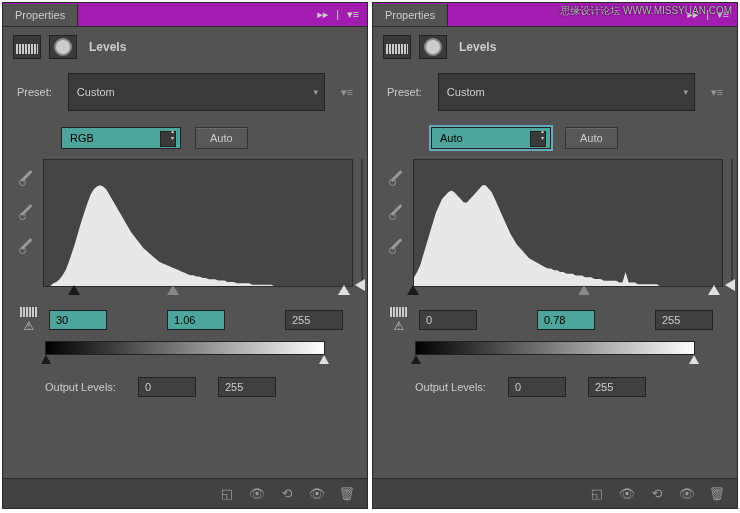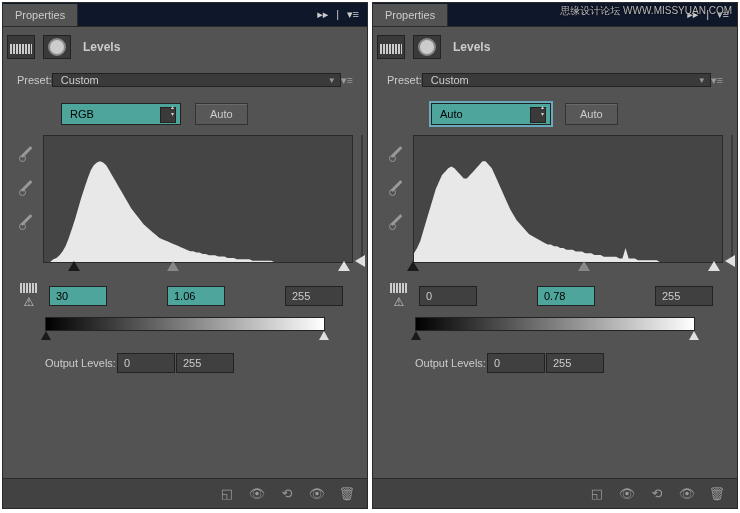--- a/index.html
+++ b/index.html
@@ -1,29 +1,29 @@
 <!DOCTYPE html>
 <html><head>
 <meta charset="utf-8">
 <style>
 *{margin:0;padding:0;box-sizing:border-box;font-family:Tahoma,Arial,sans-serif;font-size:11px;color:#ccc}
 body{background:#fff;width:740px;height:513px;display:flex;gap:4px;padding:2px;position:relative}
 .panel{background:#535353;width:366px;height:507px;border:1px solid #2a2a2a;display:flex;flex-direction:column}
-.header{background:#0f172a;height:24px;display:flex;align-items:center;border-bottom:1px solid #2a2a2a}
+.header{background:#a21caf;height:24px;display:flex;align-items:center;border-bottom:1px solid #2a2a2a}
 .tab{background:#535353;padding:5px 12px;border-right:1px solid #2a2a2a;font-size:11px}
 .header-icons{margin-left:auto;display:flex;gap:8px;padding-right:8px;color:#999}
-.title-row{display:flex;align-items:center;padding:8px 4px;gap:8px}
+.title-row{display:flex;align-items:center;padding:8px 10px;gap:8px}
 .icon-box{width:28px;height:24px;background:#3a3a3a;border:1px solid #222;display:flex;align-items:center;justify-content:center}
 .levels-icon{width:22px;height:14px;position:relative}
 .levels-icon::before{content:'';position:absolute;bottom:0;left:0;right:0;height:10px;background:repeating-linear-gradient(90deg,#ccc 0 2px,transparent 2px 3px)}
 .mask-icon{width:18px;height:18px;border-radius:50%;background:#ccc;border:2px solid #888}
 .title{font-weight:bold;font-size:12px;margin-left:4px}
-.preset-row{display:flex;align-items:center;padding:6px 14px;gap:0}
+.preset-row{display:flex;align-items:center;padding:6px 14px;gap:16px}
 .label{font-size:11px}
-.dropdown{flex:1;background:#3a3a3a;border:1px solid #222;padding:4px 8px;display:flex;align-items:center;position:relative;height:14px}
+.dropdown{flex:1;background:#3a3a3a;border:1px solid #222;padding:4px 8px;display:flex;align-items:center;position:relative;height:38px}
 .dropdown::after{content:'▾';position:absolute;right:6px;color:#999;font-size:9px}
 .channel-row{display:flex;align-items:center;padding:10px 14px 6px 58px;gap:14px}
 .channel-dd{background:#4da59b;color:#000;border:1px solid #222;padding:3px 8px;width:120px;position:relative;height:22px;display:flex;align-items:center}
 .channel-dd.sel{outline:2px solid #6ab}
 .channel-dd::after{content:'';position:absolute;right:4px;top:3px;width:14px;height:14px;background:#3a3a3a;border:1px solid #222}
 .channel-dd::before{content:'▴\A▾';white-space:pre;position:absolute;right:6px;top:0;font-size:6px;line-height:7px;color:#ccc;z-index:1}
 .auto-btn{background:#585858;border:1px solid #333;padding:4px 14px;height:22px;box-shadow:inset 0 1px 0 #6a6a6a}
 .main{display:flex;padding:4px 14px 0 14px;gap:6px}
 .droppers{display:flex;flex-direction:column;gap:14px;padding-top:8px}
 .dropper{width:20px;height:20px;position:relative}
@@ -45,21 +45,21 @@
 .warn .levels-icon{width:18px;height:10px}
 .warn-tri{color:#ccc;font-size:12px}
 .num-input{background:#404040;border:1px solid #222;padding:3px 6px;width:58px;height:20px;text-align:left}
 .num-input.hl{background:#4da59b;color:#000}
 .spacer{flex:1}
 .gradient-row{padding:4px 42px 4px 42px}
 .gradient{height:14px;background:linear-gradient(90deg,#000,#fff);border:1px solid #222;position:relative}
 .gtri{position:absolute;width:0;height:0;border-left:5px solid transparent;border-right:5px solid transparent;bottom:-10px}
 .gtri.black{border-bottom:9px solid #1a1a1a;left:-5px}
 .gtri.white{border-bottom:9px solid #e0e0e0;right:-5px}
-.output-row{display:flex;align-items:center;padding:18px 2px 8px 42px;gap:1px}
+.output-row{display:flex;align-items:center;padding:18px 2px 8px 42px;gap:22px}
 .bottom-bar{margin-top:auto;background:#424242;border-top:1px solid #2a2a2a;height:30px;display:flex;align-items:center;justify-content:flex-end;gap:2px;padding:0 6px}
 .bbtn{width:28px;height:22px;display:flex;align-items:center;justify-content:center;color:#999;font-size:13px}
 .watermark{position:absolute;top:4px;right:8px;color:#bbb;font-size:10px;font-family:sans-serif;z-index:10;text-shadow:0 0 2px #000}
 </style>
 </head>
 <body>
 
 <div class="watermark">思缘设计论坛 WWW.MISSYUAN.COM</div>
 
 <div class="panel">

